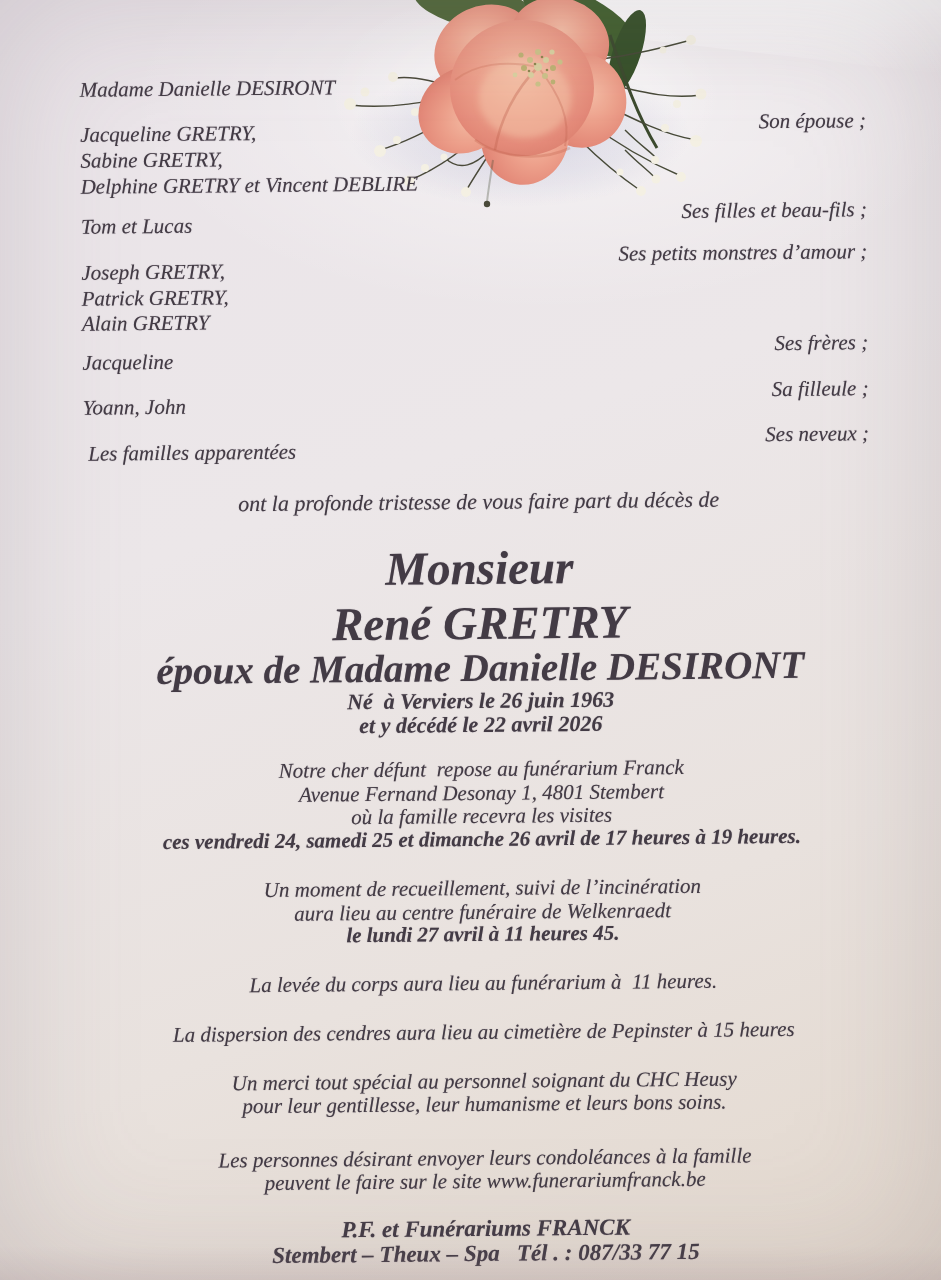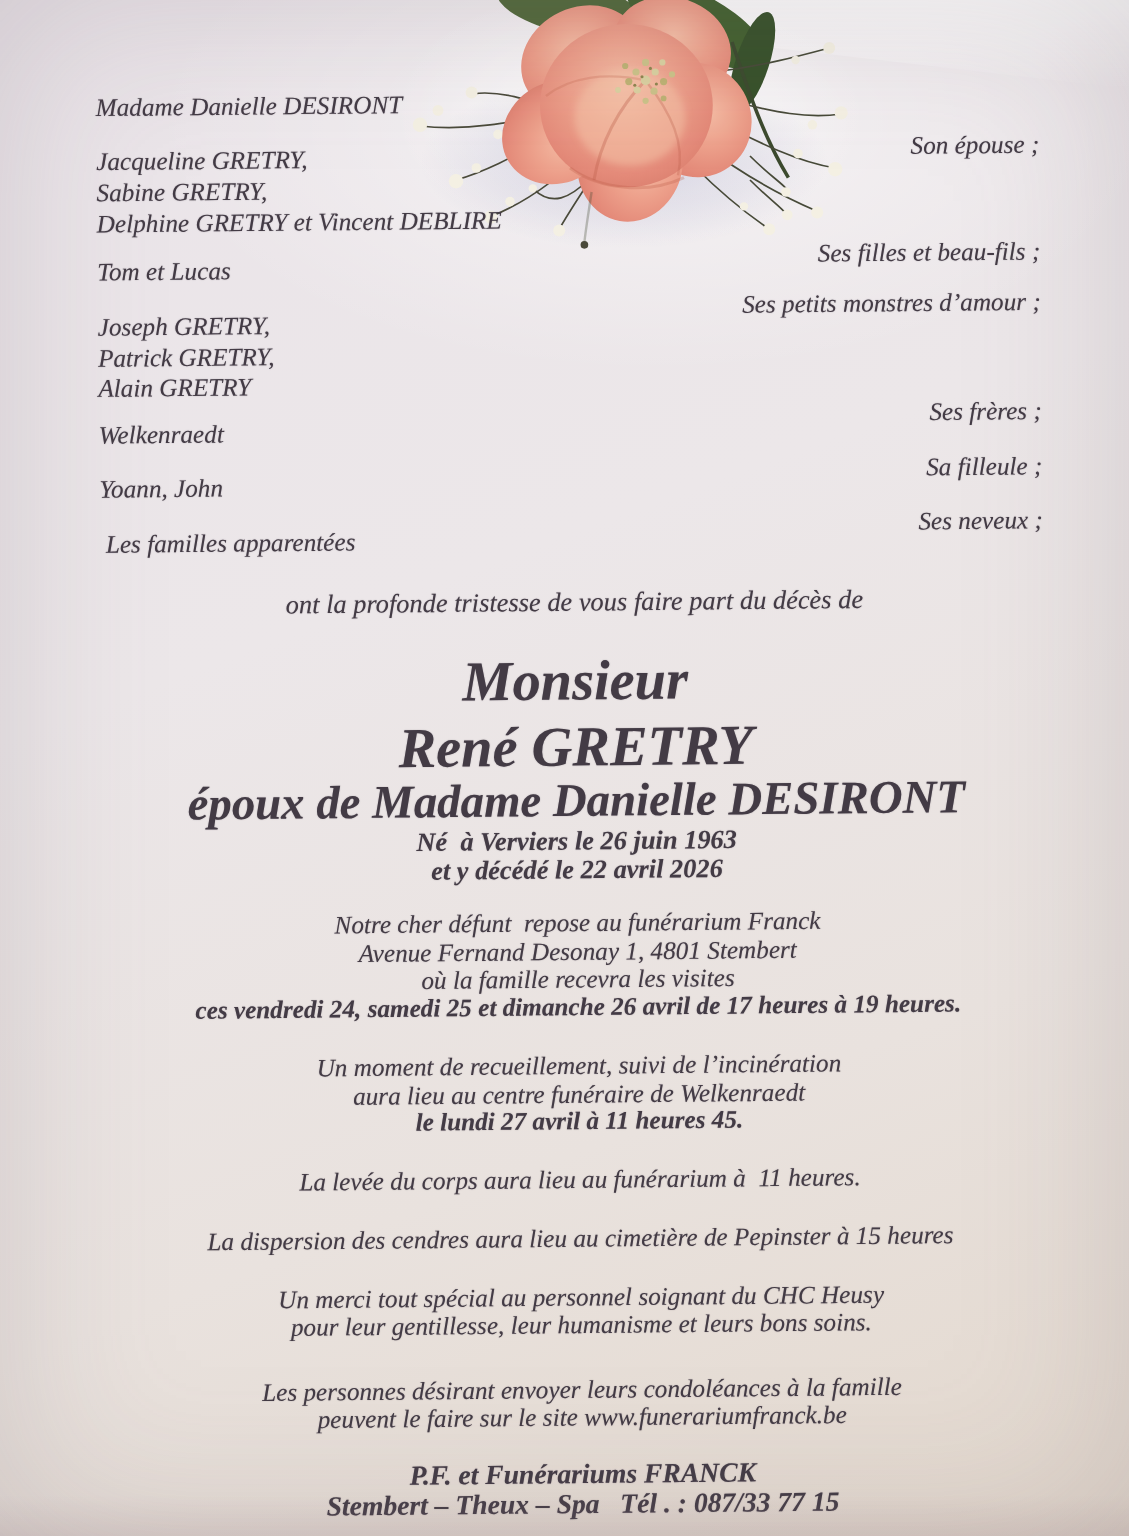--- a/index.html
+++ b/index.html
@@ -157,21 +157,21 @@
   <div class="tilt">
 
     <div class="line" style="left:85px;top:74px">Madame Danielle DESIRONT</div>
     <div class="line" style="left:85px;top:119px">Jacqueline GRETRY,</div>
     <div class="line" style="left:85px;top:145px">Sabine GRETRY,</div>
     <div class="line" style="left:85px;top:171px">Delphine GRETRY et Vincent DEBLIRE</div>
     <div class="line" style="left:85px;top:211px">Tom et Lucas</div>
     <div class="line" style="left:85px;top:257px">Joseph GRETRY,</div>
     <div class="line" style="left:85px;top:283px">Patrick GRETRY,</div>
     <div class="line" style="left:85px;top:308px">Alain GRETRY</div>
-    <div class="line" style="left:85px;top:347px">Welkenraedt</div>
+    <div class="line" style="left:85px;top:347px">Jacqueline</div>
     <div class="line" style="left:85px;top:392px">Yoann, John</div>
     <div class="line" style="left:90px;top:438px">Les familles apparentées</div>
 
     <div class="line r" style="top:112px">Son épouse ;</div>
     <div class="line r" style="top:201px">Ses filles et beau-fils ;</div>
     <div class="line r" style="top:243px">Ses petits monstres d’amour ;</div>
     <div class="line r" style="top:334px">Ses frères ;</div>
     <div class="line r" style="top:380px">Sa filleule ;</div>
     <div class="line r" style="top:425px">Ses neveux ;</div>
 

